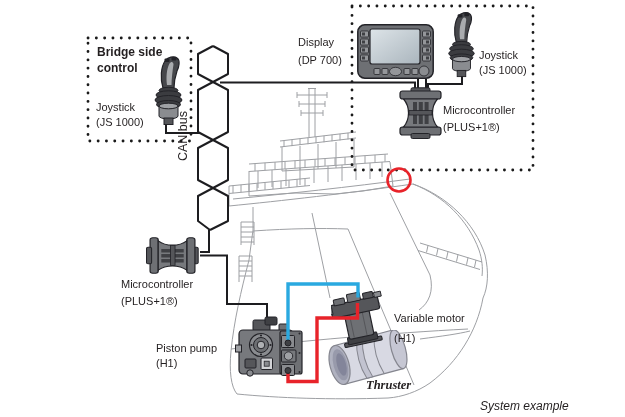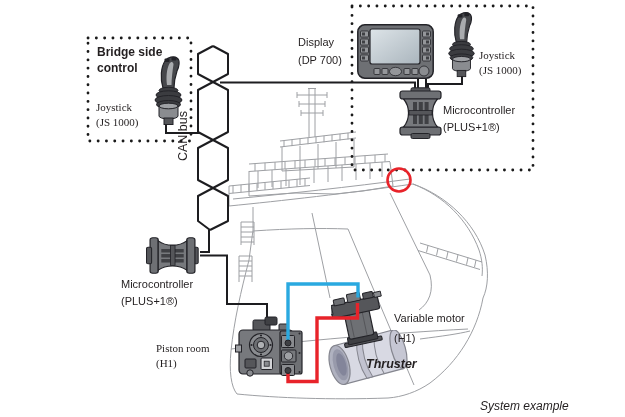--- a/index.html
+++ b/index.html
@@ -9,21 +9,21 @@
   }
   #stage svg.layer{position:absolute;left:0;top:0;}
   .dev{position:absolute;}
   .dev svg{display:block;width:100%;height:100%;}
   .lbl{position:absolute;font-size:11px;line-height:1.45;color:#231f20;z-index:4;white-space:nowrap;}
   .lbl .ln{display:block;}
   .r{text-align:left;}
   .bi{font-weight:bold;font-size:12px;line-height:1.3;white-space:normal;}
   .ttl{font-weight:bold;font-style:italic;font-size:12.5px;}
   .it{font-style:italic;font-size:12px;}
-  .tight{line-height:1.35;font-family:Liberation Serif, serif;}
+  .tight{line-height:1.35;}
   .wide{line-height:20px;}
   .z1{z-index:1;} .z2{z-index:2;} .z3{z-index:3;}
 </style>
 </head>
 <body>
 
 <div id="stage">
 
   <svg class="layer z1" width="625" height="417" viewBox="0 0 625 417">
 
@@ -302,26 +302,26 @@
     <span class="ln">(PLUS+1®)</span>
   </div>
 
 
   <div class="lbl" style="left:121px;top:276px;width:90px;line-height:1.5;">
     <span class="ln">Microcontroller</span>
     <span class="ln">(PLUS+1®)</span>
   </div>
 
   <div class="lbl r tight" style="left:156px;top:341px;width:72px;">
-    <span class="ln">Piston room</span>
+    <span class="ln">Piston pump</span>
     <span class="ln">(H1)</span>
   </div>
 
   <div class="lbl wide" style="left:394px;top:308px;width:80px;">
     <span class="ln">Variable motor</span>
     <span class="ln">(H1)</span>
   </div>
 
-  <div class="lbl ttl" style="left:366px;top:355px;">Thruster</div>
+  <div class="lbl ttl" style="left:366px;top:376px;font-family:Liberation Serif, serif;">Thruster</div>
 
   <div class="lbl it" style="left:480px;top:398px;">System example</div>
 
 </div>
 
 </body></html>

